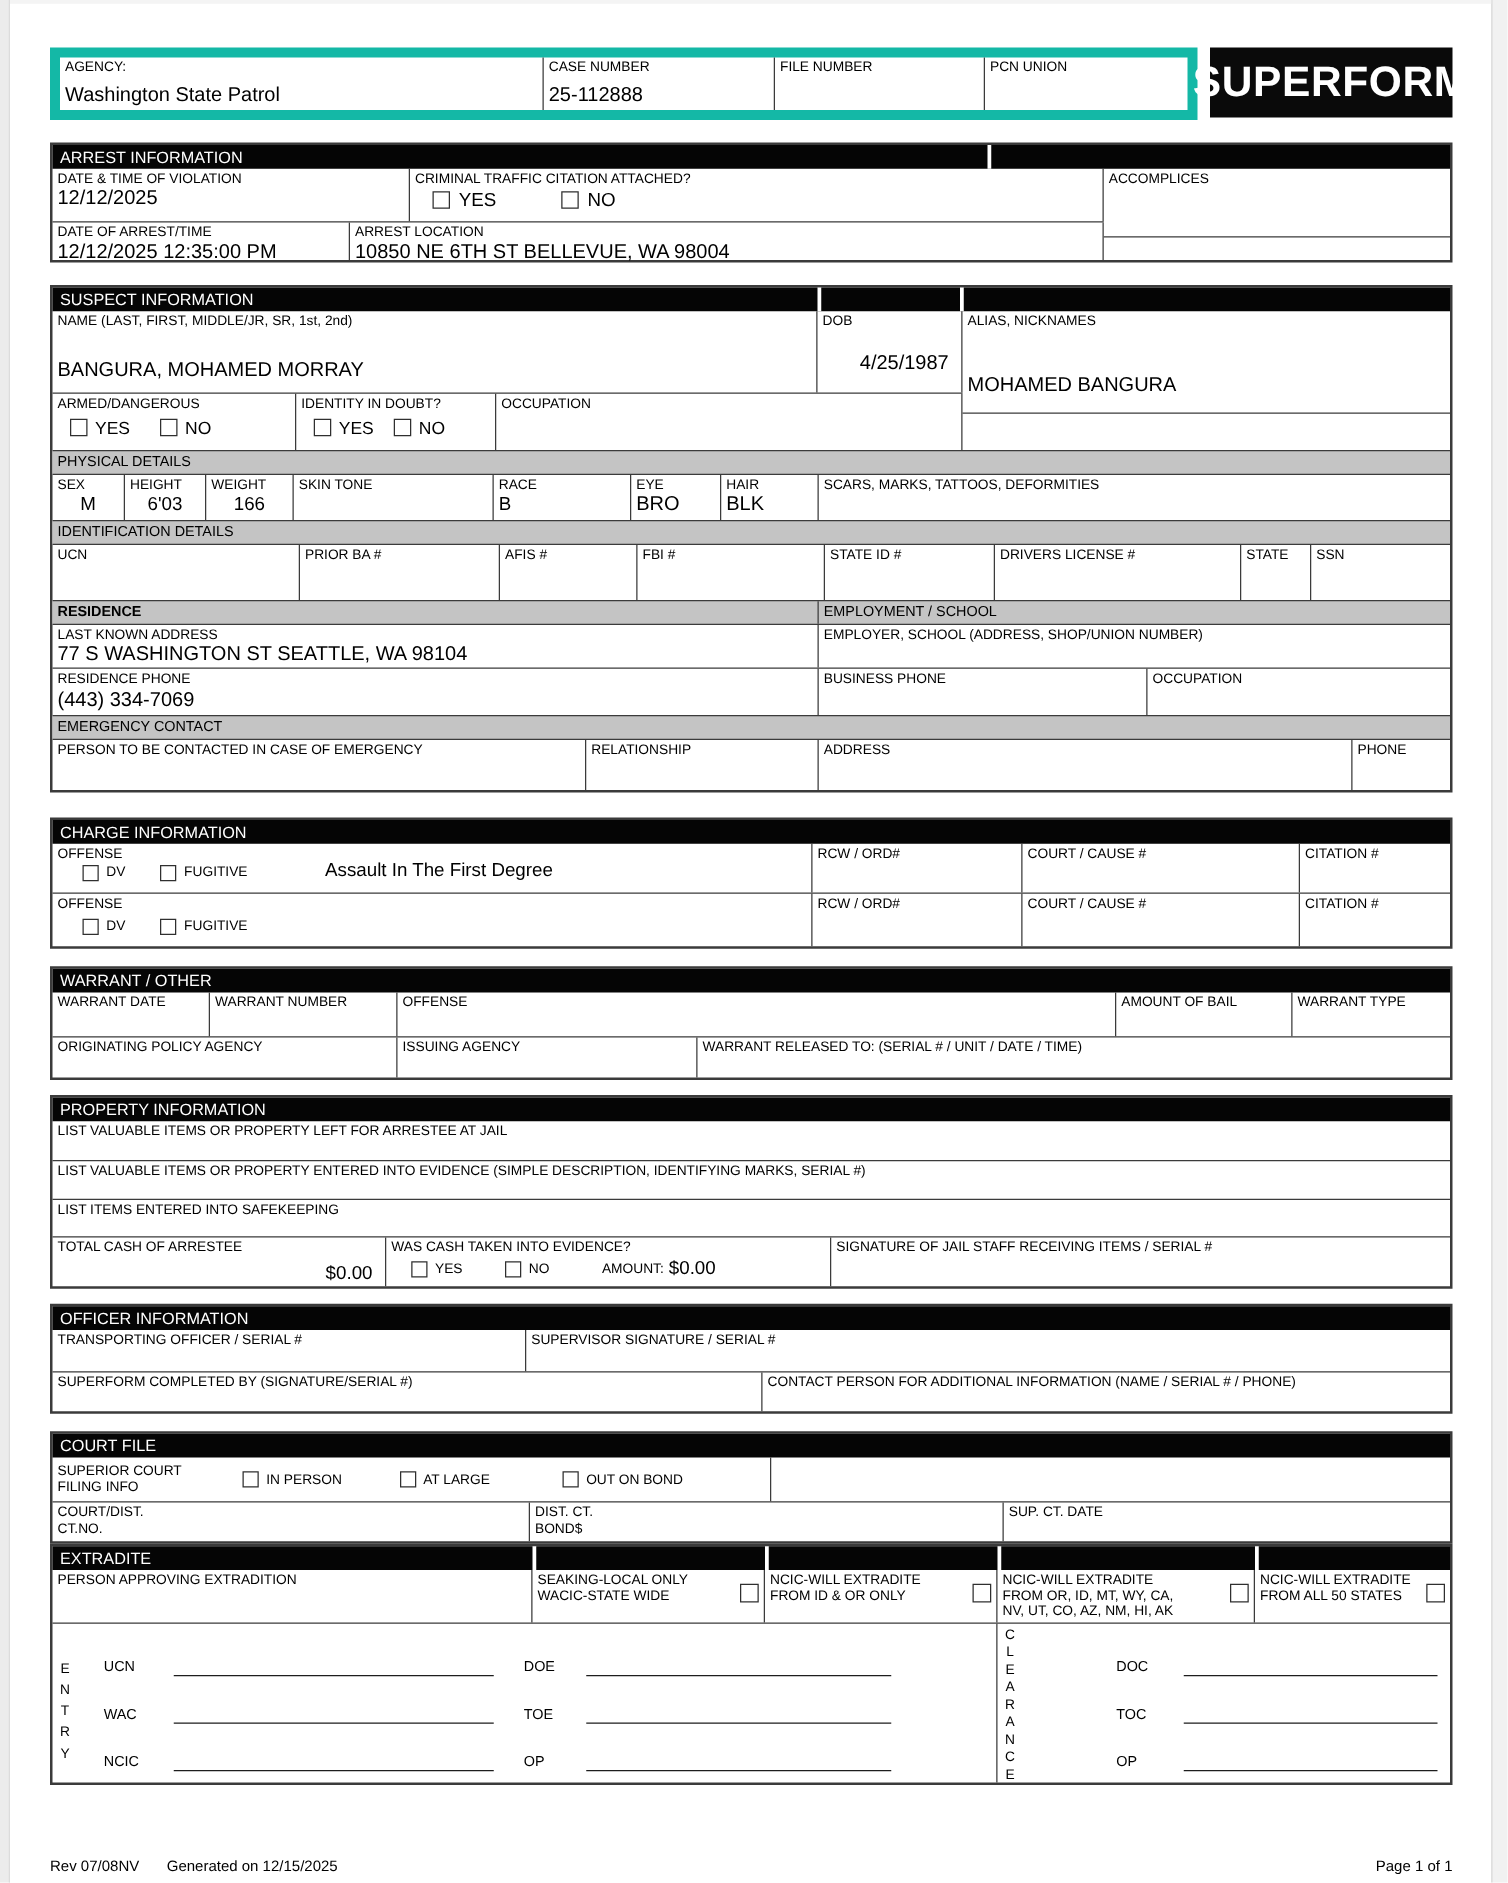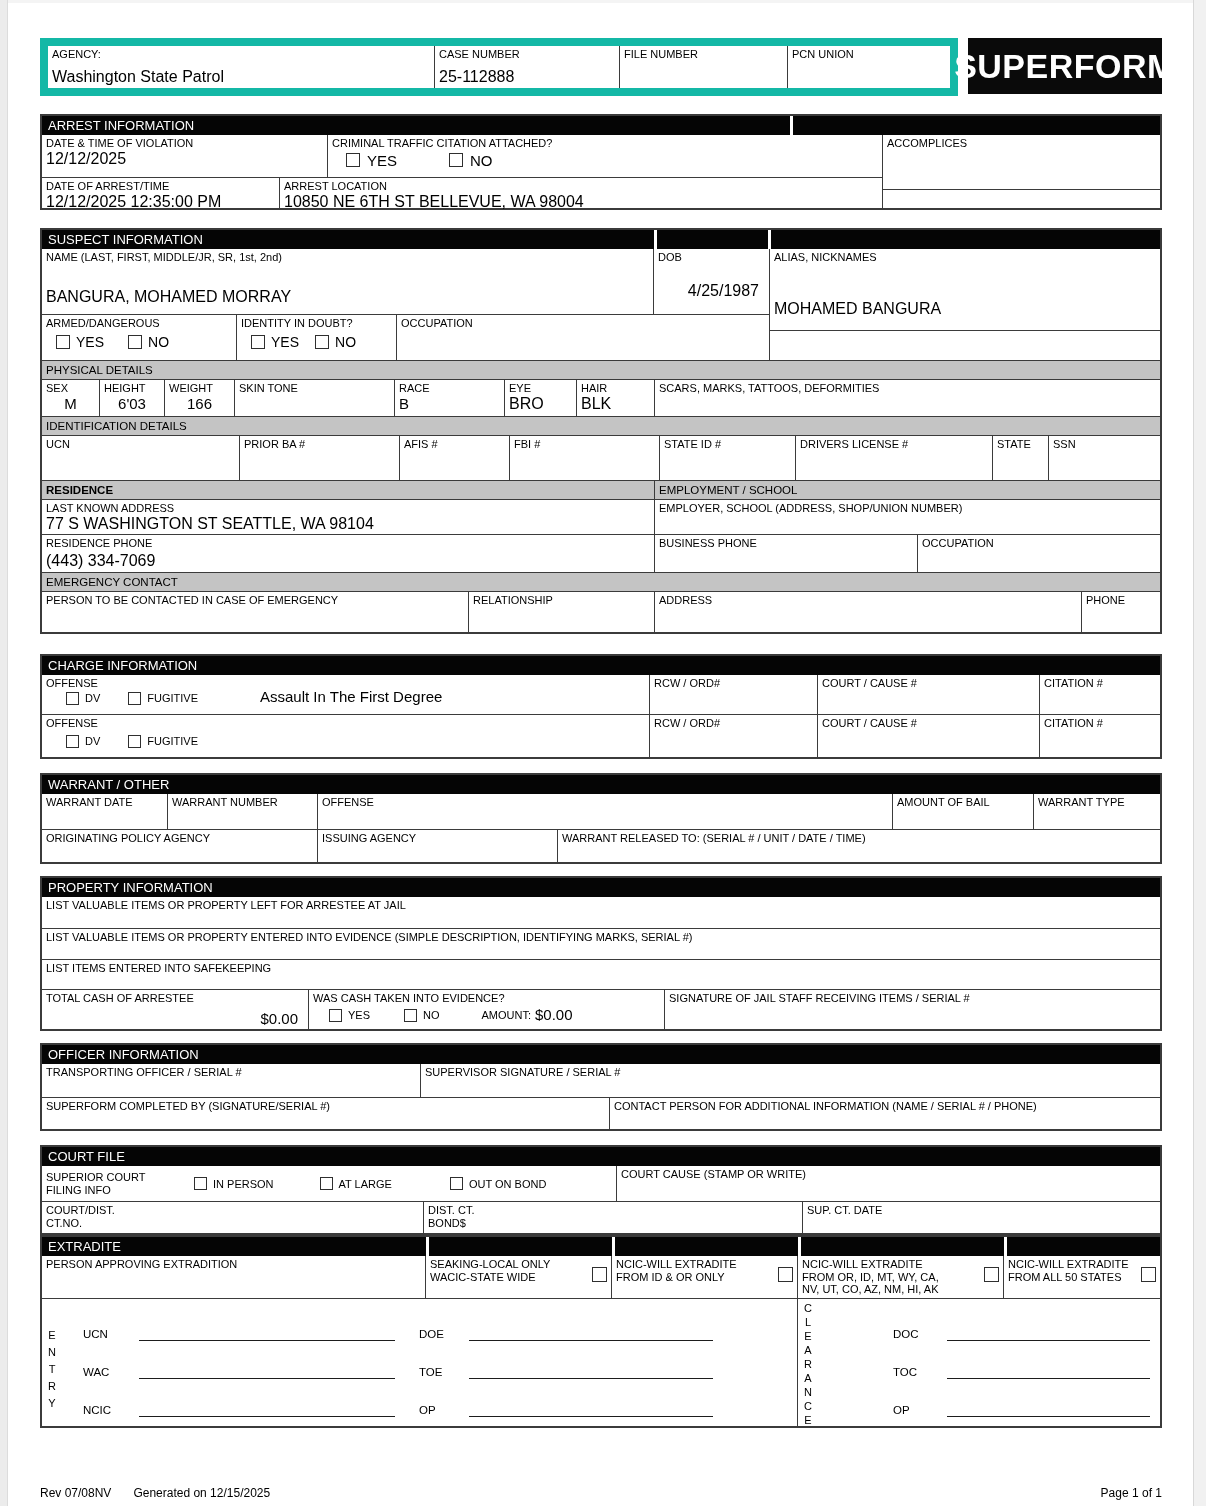--- a/index.html
+++ b/index.html
@@ -451,23 +451,20 @@
           <div class="lbl">SUPERIOR COURT</div>
           <div class="lbl">FILING INFO</div>
         </div>
         <span class="cb13"></span>
         <span class="cbl11">IN PERSON</span>
         <span class="cb13" style="margin-left:46px"></span>
         <span class="cbl11">AT LARGE</span>
         <span class="cb13" style="margin-left:58px"></span>
         <span class="cbl11">OUT ON BOND</span>
       </div>
-      <div class="cell last">
-        <div class="lbl">COURT CAUSE (STAMP OR WRITE)</div>
-      </div>
     </div>
     <div class="row bt" style="height:32px">
       <div class="cell" style="width:382px">
         <div class="lbl">COURT/DIST.</div>
         <div class="lbl">CT.NO.</div>
       </div>
       <div class="cell" style="width:379px">
         <div class="lbl">DIST. CT.</div>
         <div class="lbl">BOND$</div>
       </div>

